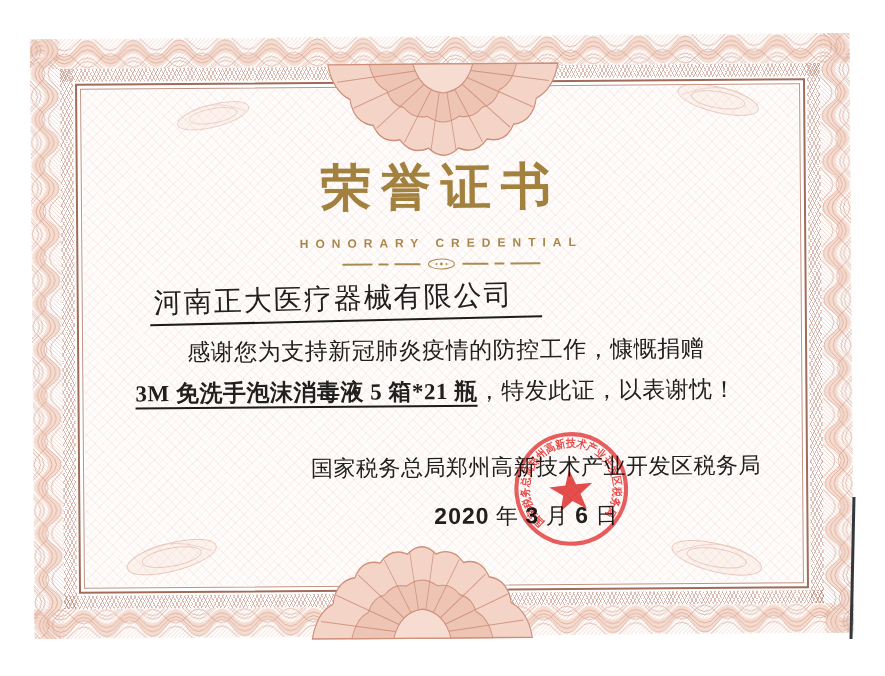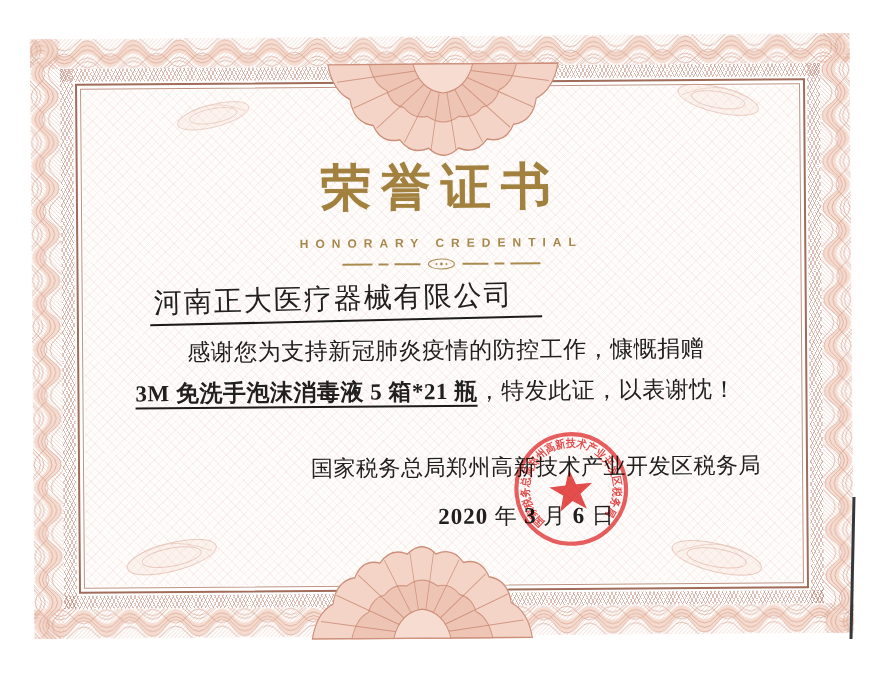--- a/index.html
+++ b/index.html
@@ -40,21 +40,21 @@
   .divider .d{border-top:2px solid #ab8a50;height:0;}
   .d1{width:30px;} .d2{width:10px;} .d3{width:26px;}
   .recipient{position:absolute;left:118px;top:243px;font-size:28px;letter-spacing:2px;
          padding:0 28px 2px 4px;border-bottom:2px solid #1c1b19;transform:rotate(-0.9deg);}
   .bline1{position:absolute;left:155px;top:299px;font-size:23px;letter-spacing:.5px;}
   .bline2{position:absolute;left:103px;top:340px;font-size:23px;letter-spacing:.5px;}
   .donation{font-weight:bold;border-bottom:2px solid #1c1b19;padding-bottom:1px;}
   .issuer{position:absolute;left:278px;top:417px;font-size:22px;letter-spacing:.5px;}
   .dateline{position:absolute;left:363px;top:466px;width:260px;text-align:center;
          font-size:22px;letter-spacing:1px;}
-  .num{font-family:Liberation Serif, serif;font-weight:bold;font-size:23px;}
+  .num{font-family:Liberation Sans, sans-serif;font-weight:bold;font-size:23px;}
   
   .seal{position:absolute;left:476px;top:392px;z-index:4;mix-blend-mode:multiply;opacity:.92;}
   
   .scan-edge{position:absolute;right:31px;top:497px;width:3px;height:142px;
          background:#34383d;transform:rotate(1.2deg);z-index:5;}
 </style>
 </head>
 <body>
 
 <svg width="0" height="0" style="position:absolute" aria-hidden="true">

